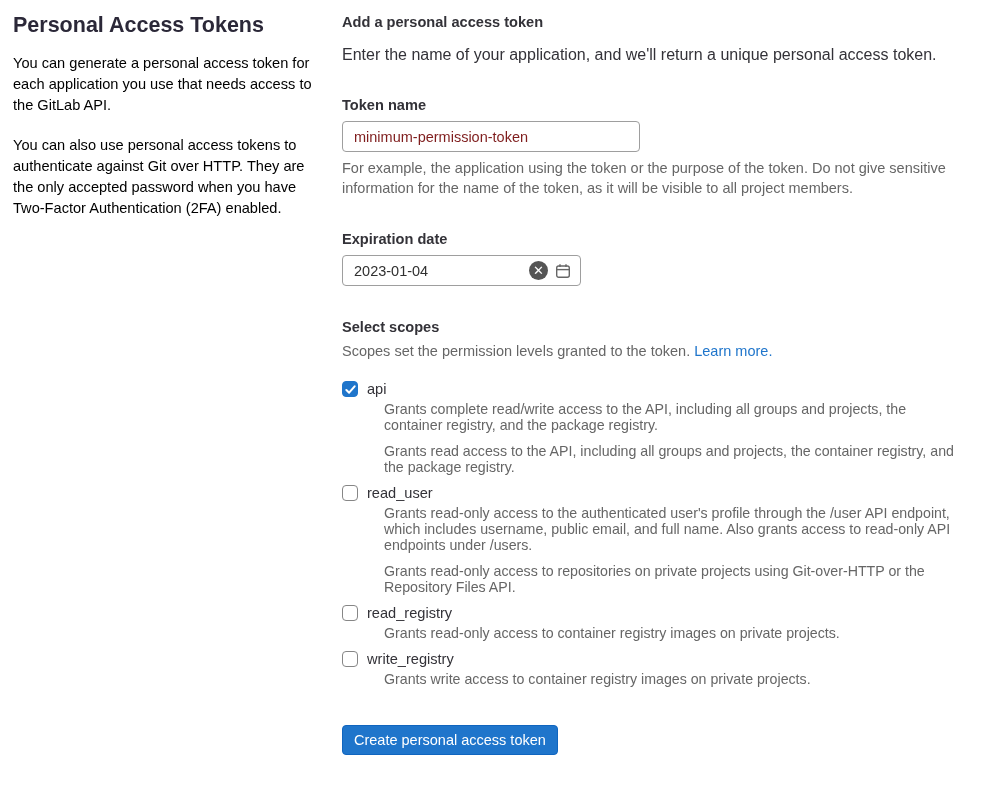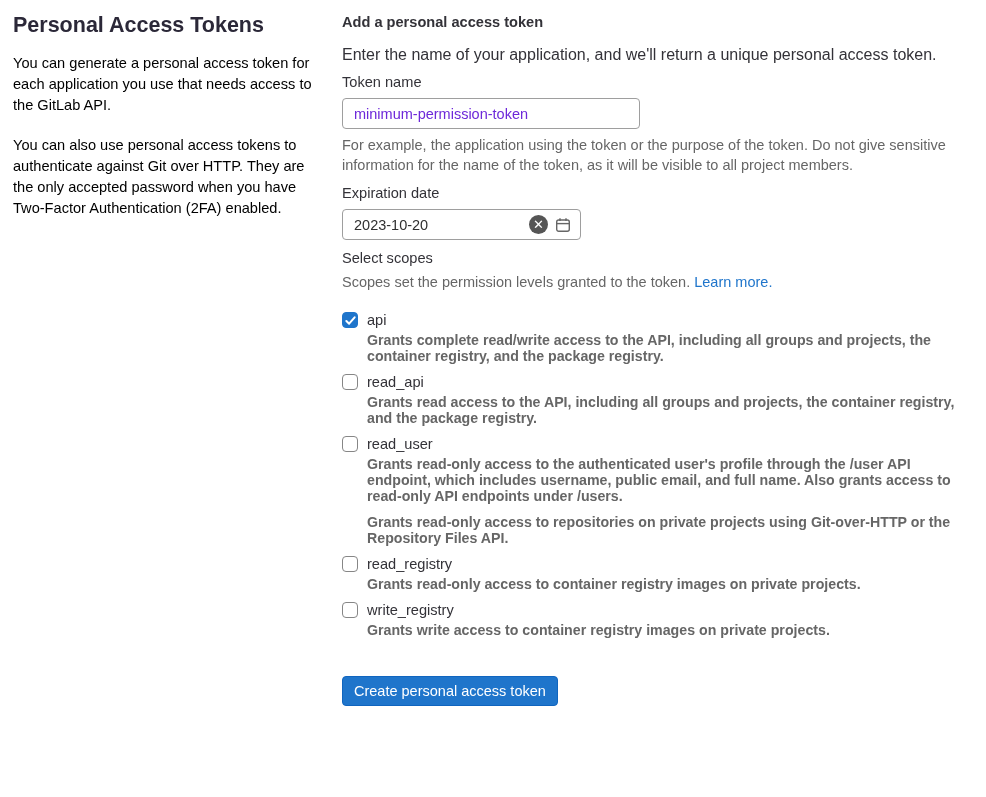--- a/index.html
+++ b/index.html
@@ -45,33 +45,33 @@
     color: #333238;
   }
   .form-desc {
     font-size: 16px;
     margin-top: 16px;
     color: #333238;
   }
   .field-label {
     display: block;
     font-size: 14.6px;
-    font-weight: normal;
-    margin-top: 10px;
+    font-weight: bold;
+    margin-top: 33px;
     color: #333238;
   }
   .text-input {
     display: block;
     margin-top: 8px;
     width: 298px;
     height: 31px;
     padding: 5px 11px;
     font-family: "Liberation Sans", sans-serif;
     font-size: 14.5px;
-    color: #6d28d9;
+    color: #7f1d1d;
     border: 1px solid #9e9e9e;
     border-radius: 4px;
     background: #fff;
     outline: none;
   }
   .help-text {
     margin-top: 6px;
     font-size: 14.5px;
     line-height: 20px;
     color: #666666;
@@ -152,26 +152,25 @@
     border-color: #1f75cb;
   }
   .checkbox svg { display: none; }
   .checkbox.checked svg { display: block; }
   .scope-name {
     font-size: 14.6px;
     color: #333238;
     cursor: pointer;
   }
   .scope-desc {
-    margin: 4px 0 0 25px;
+    margin: 4px 0 0 42px;
     font-size: 14.2px;
     line-height: 16px;
     color: #666666;
     max-width: 608px;
-    font-weight: bold;
   }
   .submit-btn {
     margin-top: 28px;
     display: inline-block;
     background: #1f75cb;
     border: 1px solid #1065bf;
     border-radius: 4px;
     color: #ffffff;
     font-family: "Liberation Sans", sans-serif;
     font-size: 14.5px;
@@ -194,21 +193,21 @@
   <div class="right-col">
     <h4 class="form-heading">Add a personal access token</h4>
     <p class="form-desc">Enter the name of your application, and we'll return a unique personal access token.</p>
 
     <label class="field-label">Token name</label>
     <input class="text-input" type="text" value="minimum-permission-token" style="">
     <p class="help-text">For example, the application using the token or the purpose of the token. Do not give sensitive information for the name of the token, as it will be visible to all project members.</p>
 
     <label class="field-label">Expiration date</label>
     <div class="date-group">
-      <span class="date-value">2023-10-20</span>
+      <span class="date-value">2023-01-04</span>
       <span class="clear-btn">✕</span>
       <span class="cal-btn">
         <svg width="16" height="16" viewBox="0 0 16 16" fill="none" stroke="#666666" stroke-width="1.4">
           <rect x="1.7" y="3" width="12.6" height="11.3" rx="2"></rect>
           <line x1="1.7" y1="6.6" x2="14.3" y2="6.6"></line>
           <line x1="5" y1="1.2" x2="5" y2="4"></line>
           <line x1="11" y1="1.2" x2="11" y2="4"></line>
         </svg>
       </span>
     </div>
@@ -223,59 +222,53 @@
         <svg width="11" height="11" viewBox="0 0 12 12" fill="none" stroke="#ffffff" stroke-width="2.2" stroke-linecap="round" stroke-linejoin="round">
           <polyline points="1.5,6.5 4.5,9.5 10.5,2.5"></polyline>
         </svg>
       </span>
       <span class="scope-name">api</span>
     </div>
     <p class="scope-desc">Grants complete read/write access to the API, including all groups and projects, the container registry, and the package registry.</p>
   </div>
 
   <div class="scope-item">
+    <p class="scope-desc">Grants read access to the API, including all groups and projects, the container registry, and the package registry.</p>
+  </div>
+
+  <div class="scope-item">
     <div class="scope-head">
       <span class="checkbox">
         
       </span>
-      <span class="scope-name">read_api</span>
-    </div>
-    <p class="scope-desc">Grants read access to the API, including all groups and projects, the container registry, and the package registry.</p>
-  </div>
+      <span class="scope-name">read_user</span>
+    </div>
+    <p class="scope-desc">Grants read-only access to the authenticated user's profile through the /user API endpoint, which includes username, public email, and full name. Also grants access to read-only API endpoints under /users.</p>
+  </div>
+
+  <div class="scope-item">
+    <p class="scope-desc">Grants read-only access to repositories on private projects using Git-over-HTTP or the Repository Files API.</p>
+  </div>
+
 
   <div class="scope-item">
     <div class="scope-head">
       <span class="checkbox">
         
       </span>
-      <span class="scope-name">read_user</span>
-    </div>
-    <p class="scope-desc">Grants read-only access to the authenticated user's profile through the /user API endpoint, which includes username, public email, and full name. Also grants access to read-only API endpoints under /users.</p>
-  </div>
-
-  <div class="scope-item">
-    <p class="scope-desc">Grants read-only access to repositories on private projects using Git-over-HTTP or the Repository Files API.</p>
-  </div>
-
+      <span class="scope-name">read_registry</span>
+    </div>
+    <p class="scope-desc">Grants read-only access to container registry images on private projects.</p>
+  </div>
 
   <div class="scope-item">
     <div class="scope-head">
       <span class="checkbox">
         
       </span>
-      <span class="scope-name">read_registry</span>
-    </div>
-    <p class="scope-desc">Grants read-only access to container registry images on private projects.</p>
-  </div>
-
-  <div class="scope-item">
-    <div class="scope-head">
-      <span class="checkbox">
-        
-      </span>
       <span class="scope-name">write_registry</span>
     </div>
     <p class="scope-desc">Grants write access to container registry images on private projects.</p>
   </div>
 </div>
 
     <button class="submit-btn">Create personal access token</button>
   </div>
 
 </div>

